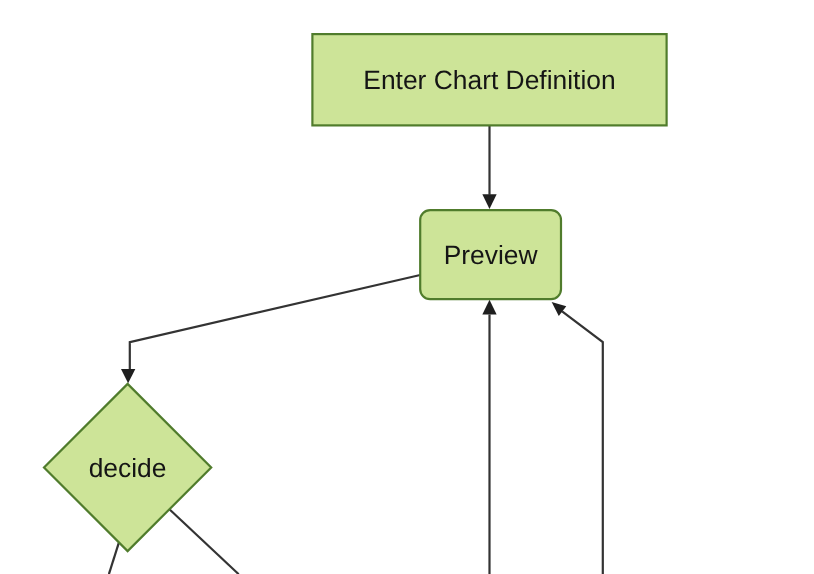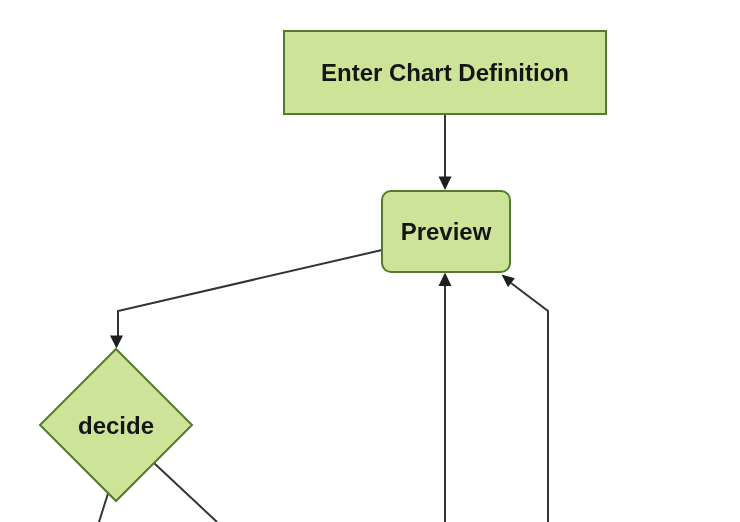--- a/index.html
+++ b/index.html
@@ -8,21 +8,20 @@
     width: 740px;
     height: 522px;
     overflow: hidden;
     background: var(--canvas-background, #ffffff);
   }
   .diagram-wrap {
     position: relative;
     width: 628px;
     height: 522px;
     background: var(--canvas-background, #ffffff);
-    font-weight: bold;
   }
   svg { display: block; }
   .node-shape {
     fill: var(--node-fill, #cde498);
     stroke: var(--node-border, #507c2c);
     stroke-width: 2px;
   }
   .edge-path {
     fill: none;
     stroke: var(--edge-line, #333333);

